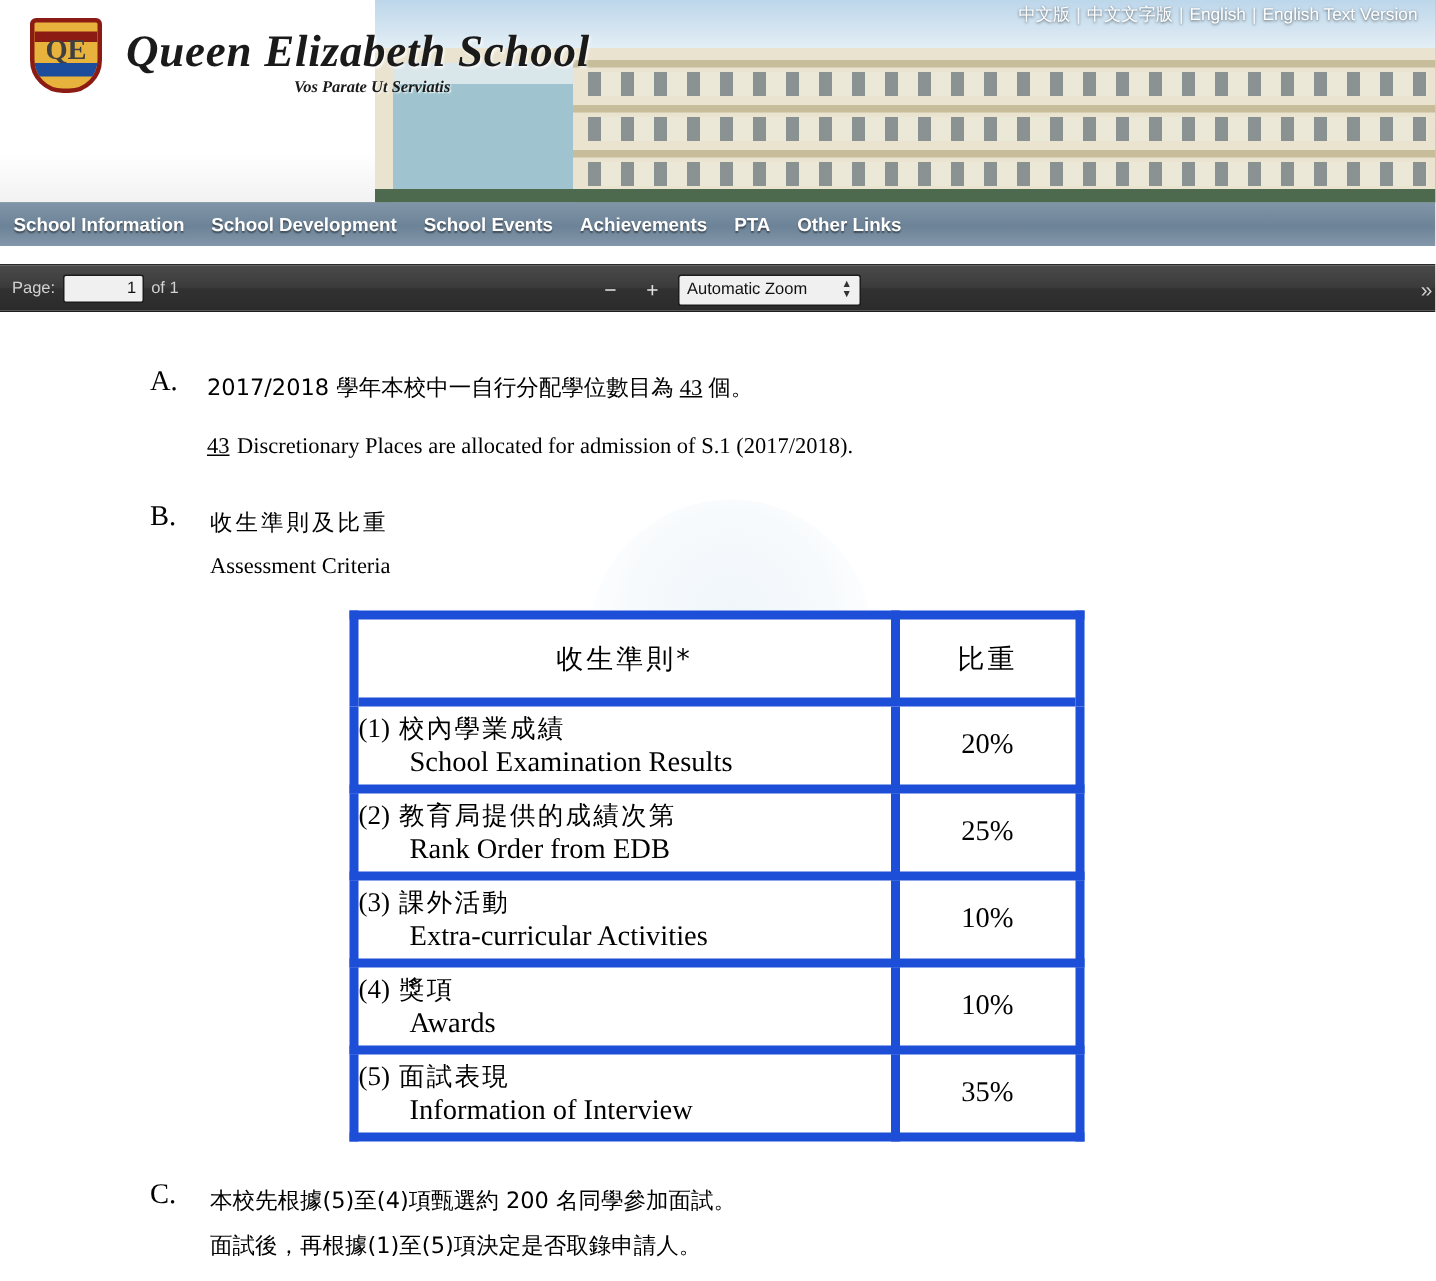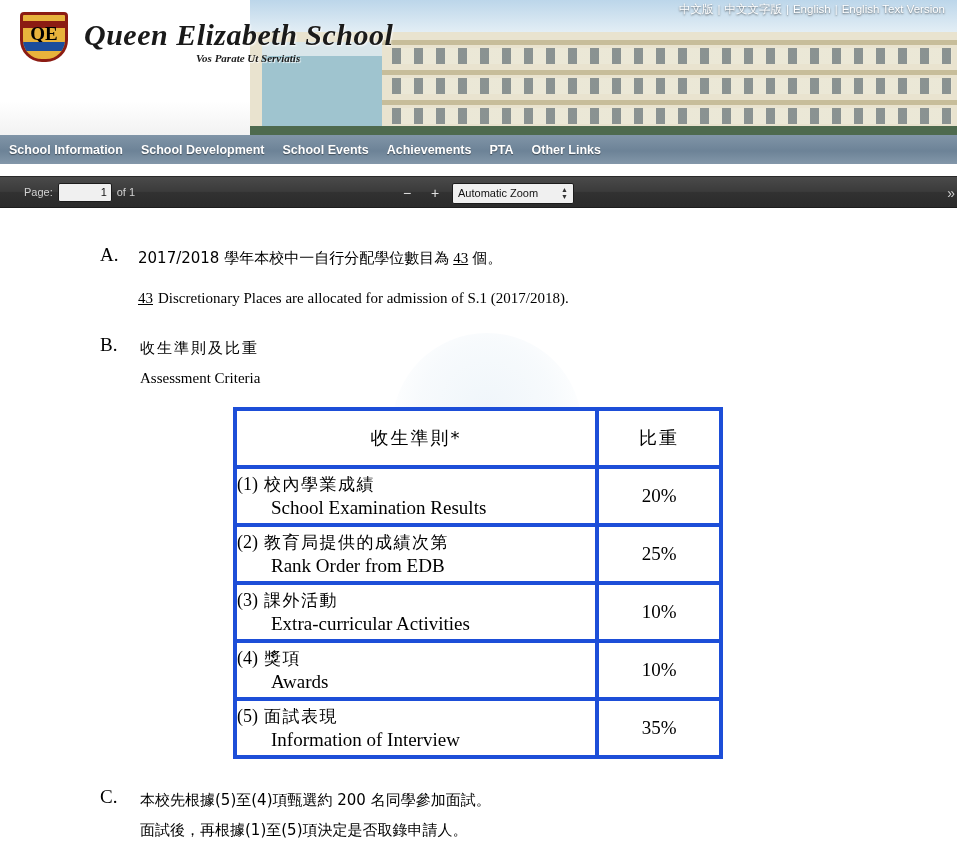--- a/index.html
+++ b/index.html
@@ -55,21 +55,21 @@
   }
   .crest-shield {
     position:absolute; left:6px; top:4px; width:48px; height:50px;
     background:#e8b33c;
     border:3px solid #8c1c13;
     border-radius: 4px 4px 22px 22px;
     overflow:hidden;
   }
   .crest-q {
     position:absolute; left:50%; top:44%; transform:translate(-50%,-50%);
-    color:#000000; font-size:19px; font-weight:bold; font-family:"Liberation Serif", serif;
+    color:#404040; font-size:19px; font-weight:bold; font-family:"Liberation Serif", serif;
   }
   .crest-band {
     position:absolute; left:0; bottom:8px; width:100%; height:9px; background:#1c4d9c;
   }
   .crest-band2 {
     position:absolute; left:0; top:6px; width:100%; height:7px; background:#8c1c13;
   }
   .school-title {
     position: absolute; left: 84px; top: 18px;
     font-family: "Liberation Serif", serif;
@@ -125,21 +125,21 @@
   .pdf-toolbar {
     position: absolute; left: 0; top: 176px;
     width: 957px; height: 32px;
     background: linear-gradient(to bottom, #4a4a4a 0%, #3b3b3b 48%, #313131 52%, #2b2b2b 100%);
     border-top: 1px solid #2a2a2a;
     border-bottom: 1px solid #1d1d1d;
     display: flex; align-items: center;
     color: #d5d5d5;
     font-size: 11px;
   }
-  .tb-left { display:flex; align-items:center; padding-left: 24px; gap: 5px; }
+  .tb-left { display:flex; align-items:center; padding-left: 8px; gap: 5px; }
   .tb-label { color:#d2d2d2; font-size: 11px; }
   .page-input {
     width: 54px; height: 19px;
     background: #f0f0f0;
     border: 1px solid #1c1c1c;
     border-radius: 2px;
     color: #111;
     font-size: 11px;
     text-align: right;
     padding: 0 4px;
@@ -218,21 +218,21 @@
 
   
   table.crit {
     position: absolute; left: 233px; top: 199px;
     width: 490px;
     border-collapse: collapse;
     border: 3px solid #000;
     background: #fff;
   }
   table.crit td, table.crit th {
-    border: 4px solid #1d4ed8;
+    border: 6px solid #1d4ed8;
     padding: 0;
     vertical-align: middle;
   }
   table.crit thead td {
     border-bottom: 2px solid #000;
     height: 58px;
     text-align: center;
   }
   .th-cjk {
     font-family: "DejaVu Sans", "Liberation Serif", serif;

